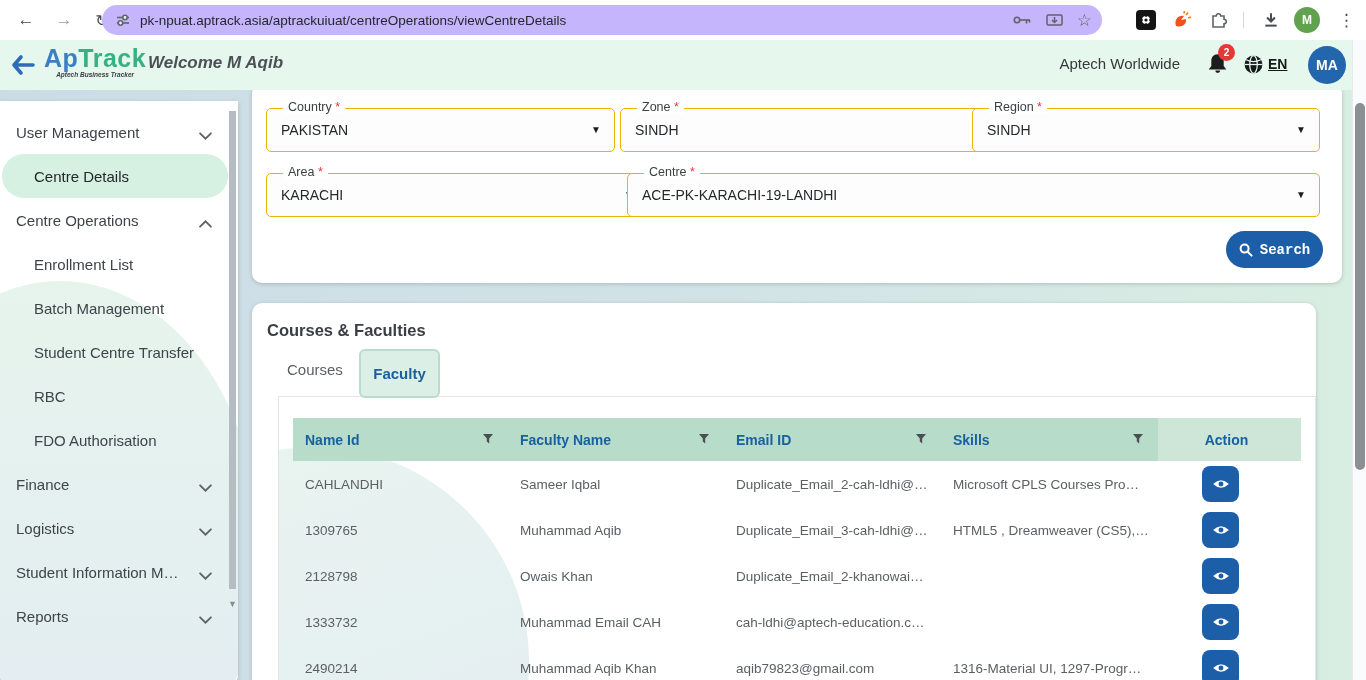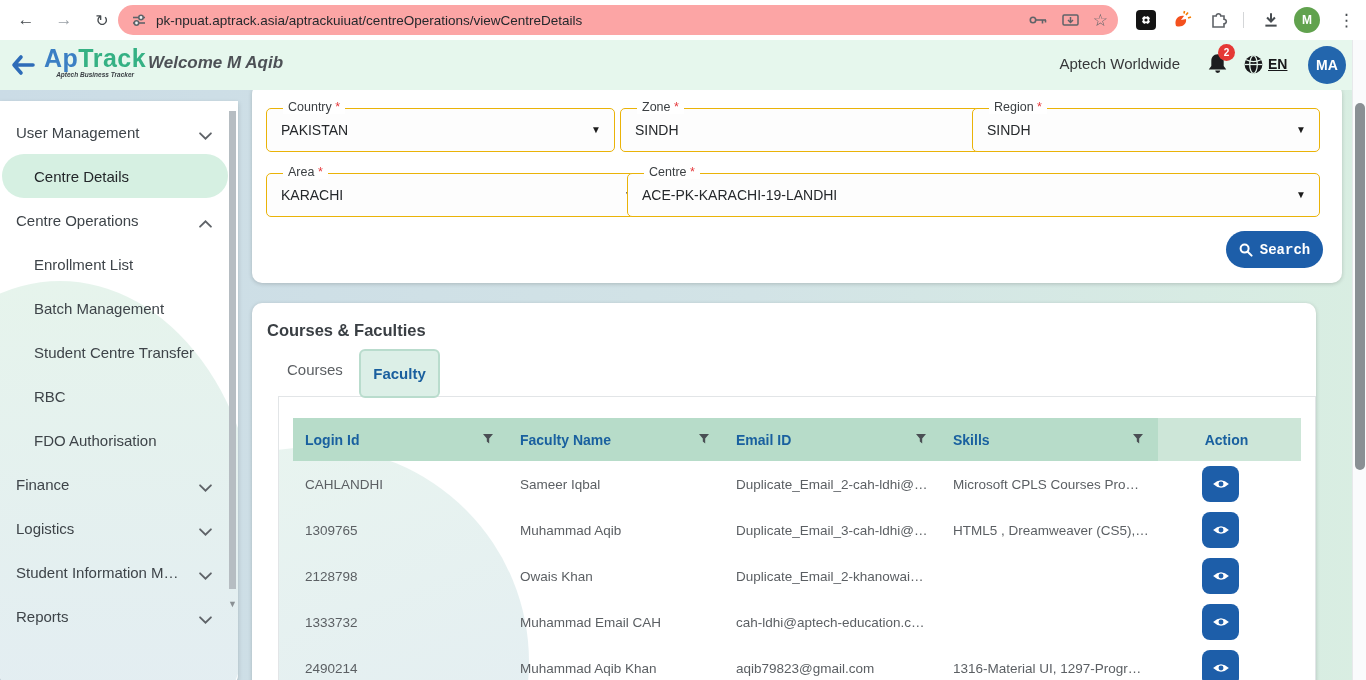--- a/index.html
+++ b/index.html
@@ -3,21 +3,21 @@
 <meta charset="utf-8">
 <style>
   * { margin:0; padding:0; box-sizing:border-box; }
   html,body { width:1366px; height:680px; overflow:hidden; font-family:"Liberation Sans", sans-serif; background:#fff; }
   .abs { position:absolute; }
 
   
   .browser-bar { position:absolute; top:0; left:0; width:1366px; height:40px; background:#ffffff; z-index:60; }
   .nav-ico { position:absolute; top:8px; width:24px; height:24px; display:flex; align-items:center; justify-content:center;
              font-size:17px; color:#474c50; border-radius:50%; }
-  .omnibox { position:absolute; left:118px; top:5px; width:1000px; height:30px; border-radius:15px; background:#fca5a5;
+  .omnibox { position:absolute; left:102px; top:5px; width:1000px; height:30px; border-radius:15px; background:#c4b5fd;
              display:flex; align-items:center; }
   .omni-url { font-size:13.5px; color:#24282c; margin-left:10px; white-space:nowrap; }
   .omni-right { position:absolute; right:10px; display:flex; gap:14px; align-items:center; }
   .ext-black { position:absolute; left:1136px; top:10px; width:20px; height:20px; background:#141414; border-radius:4px;
                display:flex; align-items:center; justify-content:center; }
   .divider-v { position:absolute; left:1243px; top:12px; width:1px; height:16px; background:#d4d6d8; }
   .chrome-avatar { position:absolute; left:1294px; top:7px; width:26px; height:26px; border-radius:50%; background:#61a24e;
                    color:#fff; font-size:12px; font-weight:bold; display:flex; align-items:center; justify-content:center; }
 
   
@@ -309,21 +309,21 @@
     <h2 class="section-title">Courses &amp; Faculties</h2>
     <div class="tab-courses">Courses</div>
     <div class="tab-faculty">Faculty</div>
 
     <div class="tab-panel">
       <div class="panel-blob"></div>
 
       <div class="ftable">
         <div class="thead">
           <div class="th c1">
-            <span>Login Id</span>
+            <span>Name Id</span>
             <span><svg width="12" height="12" viewBox="0 0 12 12">
                   <path d="M1 1 H11 L7.2 5.6 V10.6 L4.8 8.6 V5.6 Z" fill="#4a4f54"></path>
                 </svg></span>
           </div>
           <div class="th c2">
             <span>Faculty Name</span>
             <span><svg width="12" height="12" viewBox="0 0 12 12">
                   <path d="M1 1 H11 L7.2 5.6 V10.6 L4.8 8.6 V5.6 Z" fill="#4a4f54"></path>
                 </svg></span>
           </div>

